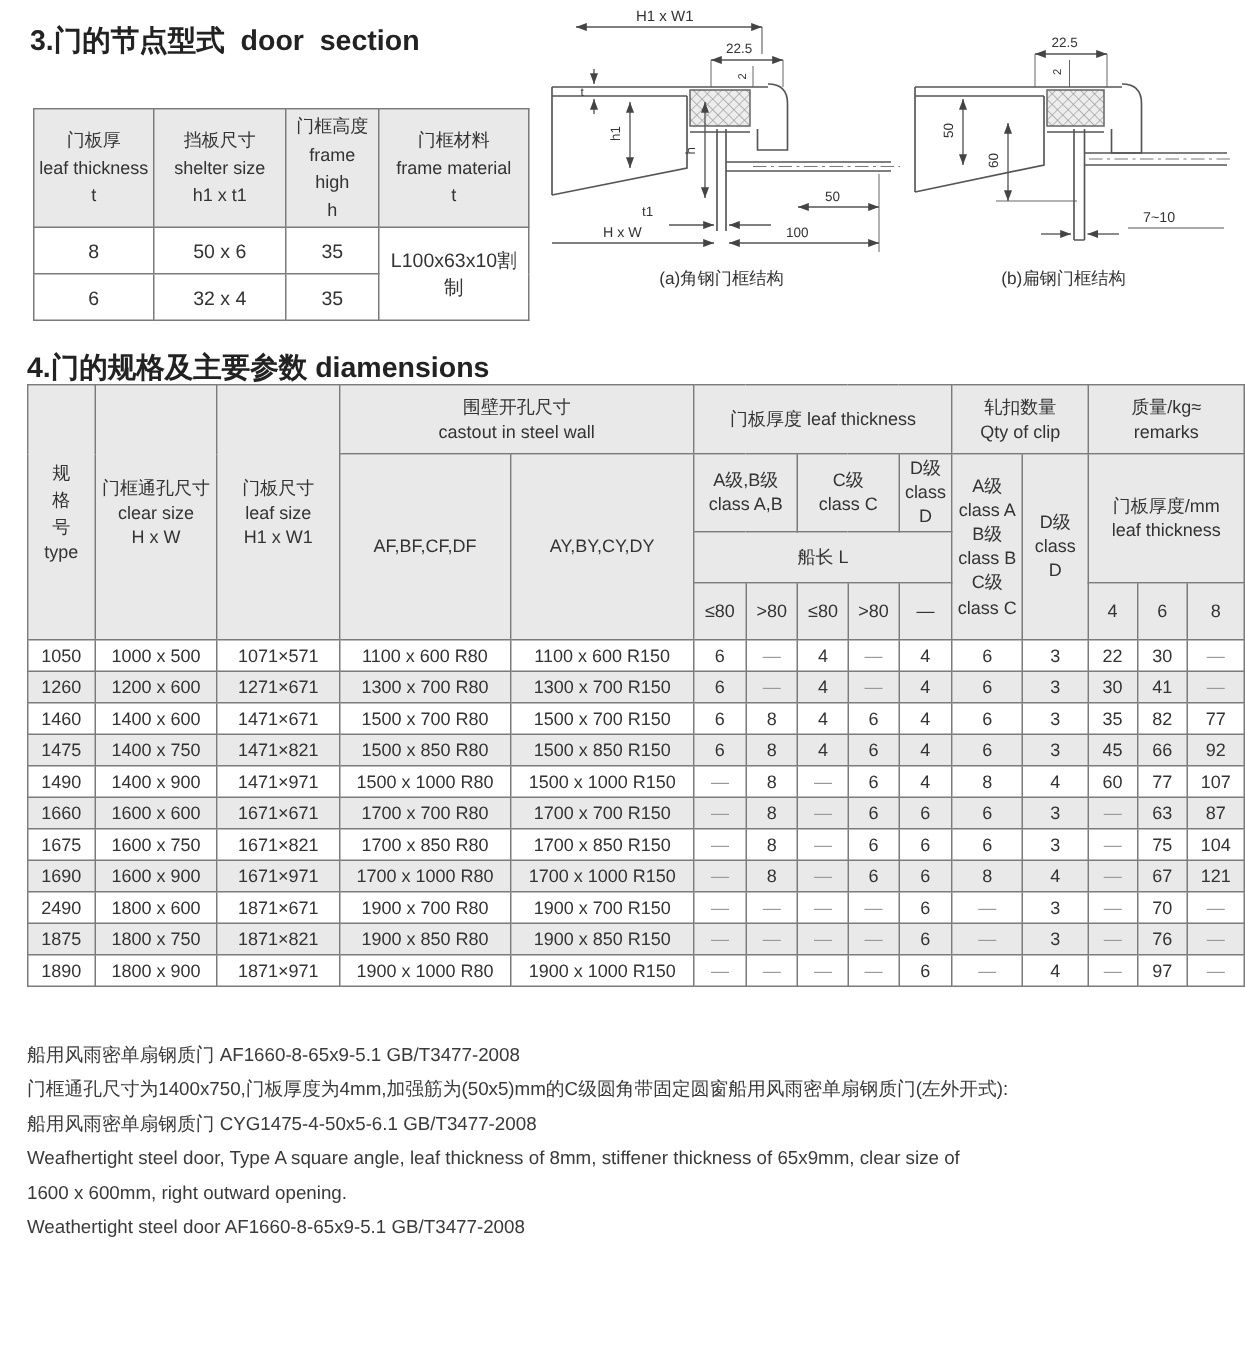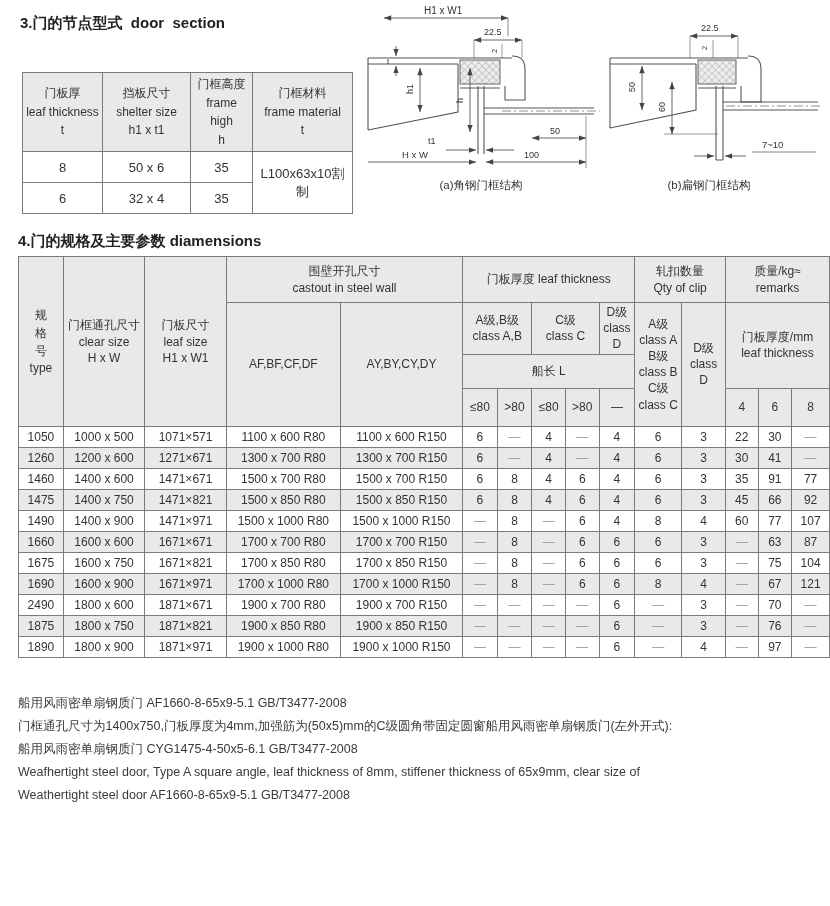--- a/index.html
+++ b/index.html
@@ -1,21 +1,21 @@
 <!DOCTYPE html>
 <html><head>
 <meta charset="utf-8">
 <style>
   html,body{margin:0;padding:0;background:#fff;}
   body{
     width:830px;height:906px;position:relative;
     font-family:"Liberation Sans","DejaVu Sans",sans-serif;
     color:#333;-webkit-font-smoothing:antialiased;
   }
-  .sec-title{position:absolute;font-size:15px;font-weight:bold;color:#222;white-space:pre;}
+  .sec-title{position:absolute;font-size:19px;font-weight:bold;color:#222;white-space:pre;}
   #title3{left:20px;top:14px;}
   #title4{left:18px;top:232px;}
 
   
   #table1{position:absolute;left:22px;top:40px;border-collapse:collapse;table-layout:fixed;margin-top:32px;}
   #table1 th,#table1 td{border:1px solid #7b7b7b;text-align:center;vertical-align:middle;padding:2px 3px;}
   #table1 th{background:#e9e9e9;font-weight:normal;font-size:12px;line-height:1.55;white-space:pre-line;height:66px;}
   #table1 td{font-size:13px;height:26px;background:#fff;}
 
   
@@ -311,21 +311,21 @@
         <td>1500 x 700 R80</td>
         <td>1500 x 700 R150</td>
         <td>6</td>
         <td>8</td>
         <td>4</td>
         <td>6</td>
         <td>4</td>
         <td>6</td>
         <td>3</td>
         <td>35</td>
-        <td>91</td>
+        <td>82</td>
         <td>77</td>
       </tr>
       <tr>
         <td>1475</td>
         <td>1400 x 750</td>
         <td>1471×821</td>
         <td>1500 x 850 R80</td>
         <td>1500 x 850 R150</td>
         <td>6</td>
         <td>8</td>
@@ -458,14 +458,15 @@
         <td class="dash">—</td>
       </tr>
     </tbody>
 </table>
 
 <div id="notes">
     <div class="note-line">船用风雨密单扇钢质门 AF1660-8-65x9-5.1 GB/T3477-2008</div>
     <div class="note-line">门框通孔尺寸为1400x750,门板厚度为4mm,加强筋为(50x5)mm的C级圆角带固定圆窗船用风雨密单扇钢质门(左外开式):</div>
     <div class="note-line">船用风雨密单扇钢质门 CYG1475-4-50x5-6.1 GB/T3477-2008</div>
     <div class="note-line">Weafhertight steel door, Type A square angle, leaf thickness of 8mm, stiffener thickness of 65x9mm, clear size of</div>
+    <div class="note-line">1600 x 600mm, right outward opening.</div>
     <div class="note-line">Weathertight steel door AF1660-8-65x9-5.1 GB/T3477-2008</div>
   </div>
 
 </body></html>

